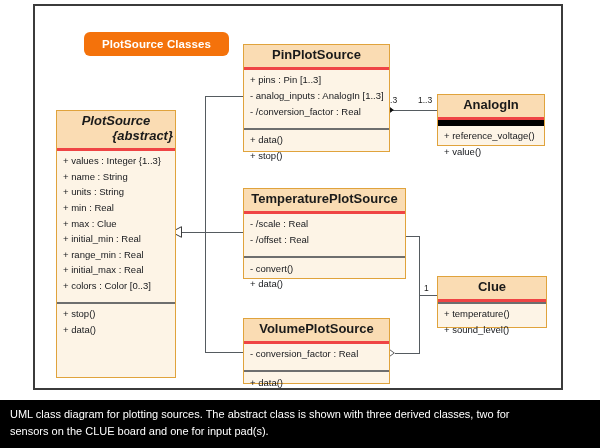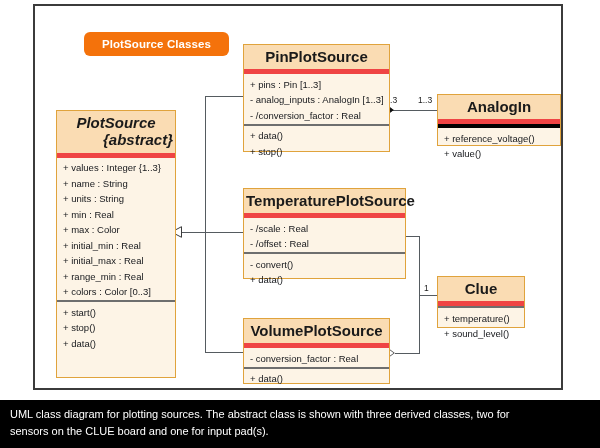--- a/index.html
+++ b/index.html
@@ -41,37 +41,37 @@
   }
   
   .uml-class {
     position: absolute;
     border: 1px solid #e0a33c;
     background: #fdf4e6;
     box-sizing: border-box;
   }
   .uml-header {
     background: #fadcb3;
-    border-bottom: 5px solid #ef4444;
+    border-bottom: 3px solid #ef4444;
     text-align: center;
-    font-size: 15px;
+    font-size: 13px;
     font-weight: bold;
     color: #1a1a1a;
     padding: 3px 2px 4px 2px;
     line-height: 1.15;
   }
   .uml-header .abstract-tag {
     display: block;
     font-style: italic;
     font-weight: bold;
     text-align: right;
   }
   .uml-header.italic-name { font-style: italic; }
   .uml-compartment {
-    padding: 3px 0 0 0;
+    padding: 3px 0 8px 0;
   }
   .uml-compartment + .uml-compartment {
     border-top: 2px solid #6e6e6e;
   }
   .uml-feature {
     font-size: 9.5px;
     color: #16181c;
     padding: 1.5px 5px 1.5px 6px;
     line-height: 1.32;
     white-space: nowrap;
@@ -160,49 +160,48 @@
   <div class="uml-class" style="left:56px; top:110px; width:120px; height:268px;">
     <div class="uml-header italic-name">
       <span>PlotSource</span>
       <span class="abstract-tag">{abstract}</span>
     </div>
     <div class="uml-compartment">
       <div class="uml-feature">+ values : Integer {1..3}</div>
       <div class="uml-feature">+ name : String</div>
       <div class="uml-feature">+ units : String</div>
       <div class="uml-feature">+ min : Real</div>
-      <div class="uml-feature">+ max : Color</div>
+      <div class="uml-feature">+ max : Clue</div>
       <div class="uml-feature">+ initial_min : Real</div>
+      <div class="uml-feature">+ range_min : Real</div>
       <div class="uml-feature">+ initial_max : Real</div>
-      <div class="uml-feature">+ range_min : Real</div>
       <div class="uml-feature">+ colors : Color [0..3]</div>
     </div>
     <div class="uml-compartment">
-      <div class="uml-feature">+ start()</div>
       <div class="uml-feature">+ stop()</div>
       <div class="uml-feature">+ data()</div>
     </div>
   </div>
 
   <div class="uml-class" style="left:243px; top:44px; width:147px; height:108px;">
     <div class="uml-header">PinPlotSource</div>
     <div class="uml-compartment">
       <div class="uml-feature">+ pins : Pin [1..3]</div>
       <div class="uml-feature">- analog_inputs : AnalogIn [1..3]</div>
       <div class="uml-feature">- /conversion_factor : Real</div>
     </div>
     <div class="uml-compartment">
       <div class="uml-feature">+ data()</div>
       <div class="uml-feature">+ stop()</div>
     </div>
   </div>
 
-  <div class="uml-class" style="left:437px; top:94px; width:124px; height:52px;">
+  <div class="uml-class" style="left:437px; top:94px; width:108px; height:52px;">
     <div class="uml-header">AnalogIn</div>
-    <div class="uml-compartment" style="border-top:4px solid #000000;">
+    <div class="uml-compartment" style="border-top:6px solid #000000;">
       <div class="uml-feature">+ reference_voltage()</div>
       <div class="uml-feature">+ value()</div>
     </div>
   </div>
 
   <div class="uml-class" style="left:243px; top:188px; width:163px; height:91px;">
     <div class="uml-header">TemperaturePlotSource</div>
     <div class="uml-compartment">
       <div class="uml-feature">- /scale : Real</div>
       <div class="uml-feature">- /offset : Real</div>
@@ -216,21 +215,21 @@
   <div class="uml-class" style="left:243px; top:318px; width:147px; height:66px;">
     <div class="uml-header">VolumePlotSource</div>
     <div class="uml-compartment">
       <div class="uml-feature">- conversion_factor : Real</div>
     </div>
     <div class="uml-compartment">
       <div class="uml-feature">+ data()</div>
     </div>
   </div>
 
-  <div class="uml-class" style="left:437px; top:276px; width:88px; height:52px;">
+  <div class="uml-class" style="left:437px; top:276px; width:110px; height:52px;">
     <div class="uml-header">Clue</div>
     <div class="uml-compartment" style="border-top:2px solid #6e6e6e;">
       <div class="uml-feature">+ temperature()</div>
       <div class="uml-feature">+ sound_level()</div>
     </div>
   </div>
 
   <div id="caption">
     <div>UML class diagram for plotting sources. The abstract class is shown with three derived classes, two for</div>
     <div>sensors on the CLUE board and one for input pad(s).</div>

